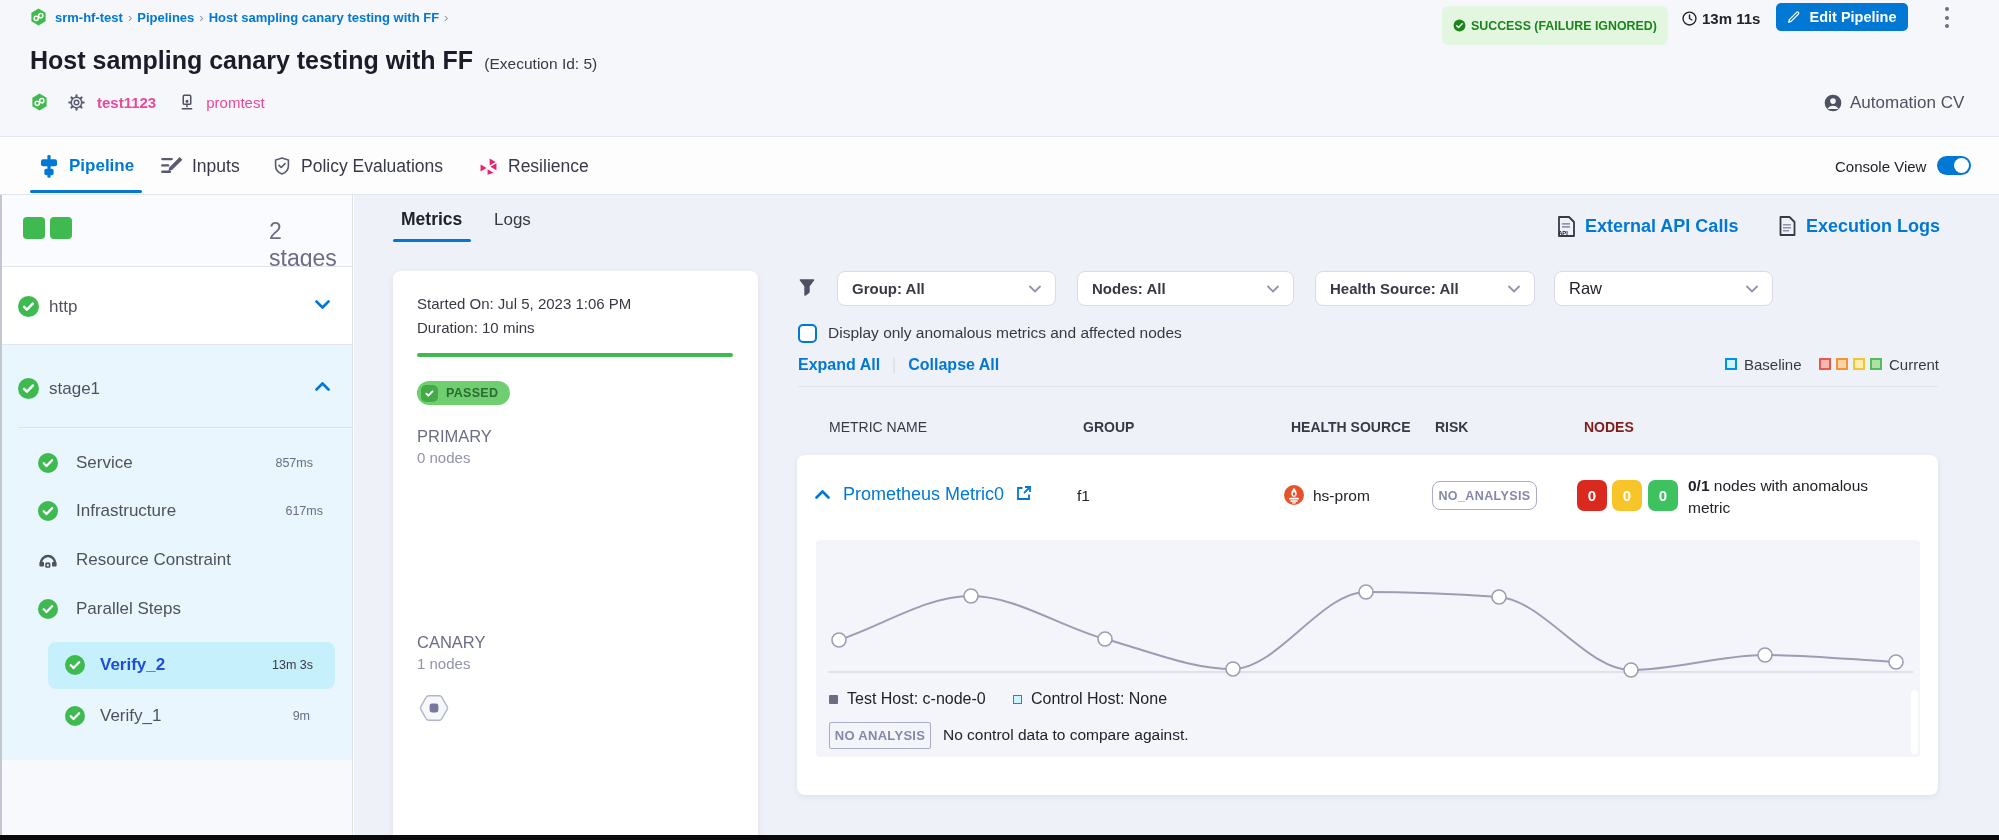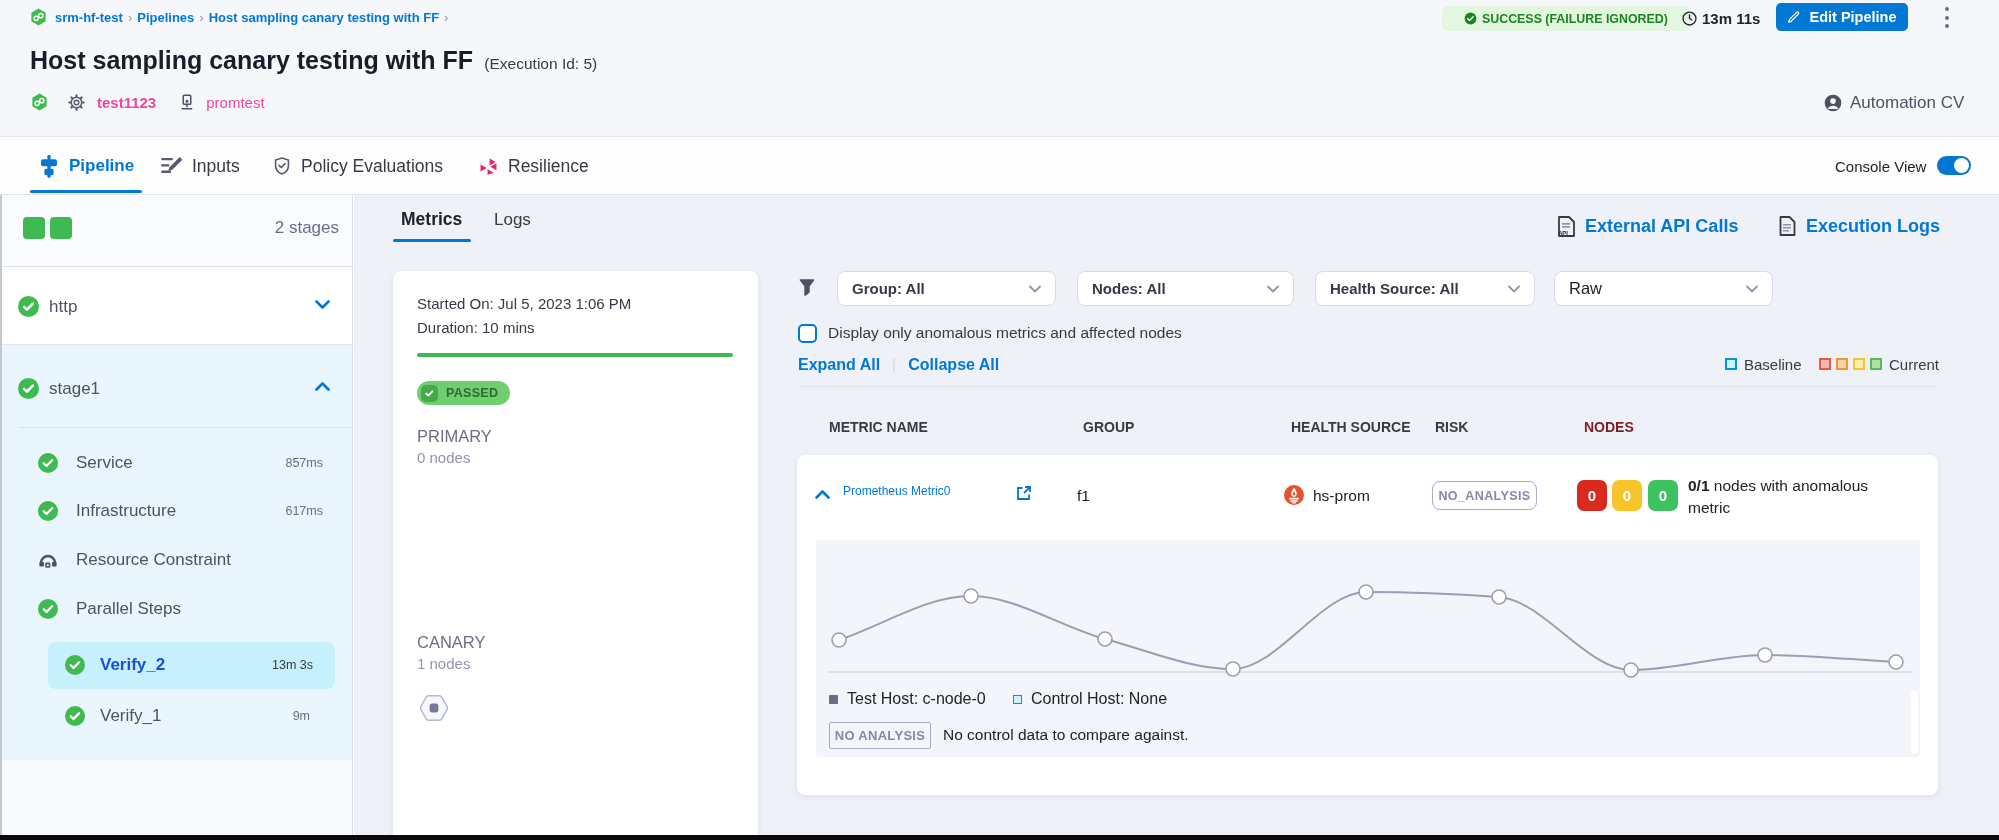--- a/index.html
+++ b/index.html
@@ -54,21 +54,21 @@
   <svg width="18" height="18" viewBox="0 0 24 24" style="margin:0 10px 0 22px">
     <g fill="none" stroke="#4f5162" stroke-width="2">
       <rect x="7" y="3" width="10" height="12" rx="1.5"></rect>
       <path d="M12 15v4M5 21h14M12 11h0"></path>
       <circle cx="12" cy="11" r="1" fill="#4f5162"></circle>
     </g>
   </svg>
   <span>promtest</span>
 </div>
 
-<div class="abs flex" style="left:1442px;top:6px;height:25px;background:#e3f7e0;border-radius:6px;padding:0 22px;font-size:12.4px;font-weight:700;color:#1b841d">
+<div class="abs flex" style="left:1442px;top:6px;height:39px;background:#e3f7e0;border-radius:6px;padding:0 11px;font-size:12.4px;font-weight:700;color:#1b841d">
   <svg width="13" height="13" viewBox="0 0 16 16" style="margin-right:5px">
     <circle cx="8" cy="8" r="7.3" fill="#1b841d"></circle>
     <path d="M4.6 8.2l2.2 2.2 4.5-4.6" stroke="#fff" stroke-width="1.8" fill="none" stroke-linecap="round" stroke-linejoin="round"></path>
   </svg>
   SUCCESS (FAILURE IGNORED)
 </div>
 <div class="abs flex" style="left:1682px;top:7px;height:22px;font-size:15px;font-weight:700;color:#22222a">
   <svg width="15" height="15" viewBox="0 0 20 20" style="margin-right:5px">
     <circle cx="10" cy="10" r="8.6" fill="none" stroke="#22222a" stroke-width="1.8"></circle>
     <path d="M10 5.2V10l3.2 2" stroke="#22222a" stroke-width="1.8" fill="none" stroke-linecap="round"></path>
@@ -140,21 +140,21 @@
 </div>
 <div class="abs flex" style="left:1835px;top:155px;height:22px;font-size:15px;color:#22222a">Console View</div>
 <div class="abs" style="left:1937px;top:156px;width:34px;height:19px;background:#0278d5;border-radius:10px">
   <div class="abs" style="right:2px;top:2px;width:15px;height:15px;border-radius:50%;background:#fff"></div>
 </div>
 
 <div class="abs" id="sidebar" style="left:0;top:195px;width:353px;height:645px;background:#fafbfe;border-right:1px solid #dfe1ea"></div>
 <div class="abs" style="left:0;top:195px;width:353px;height:72px;border-bottom:1px solid #e2e4ee"></div>
 <div class="abs" style="left:23px;top:217px;width:22px;height:22px;background:#3fba50;border-radius:4px"></div>
 <div class="abs" style="left:50px;top:217px;width:22px;height:22px;background:#3fba50;border-radius:4px"></div>
-<div class="abs" style="left:269px;top:218px;width:70px;font-size:17px;color:#6b6d85;text-align:right">2 stages</div>
+<div class="abs" style="left:269px;top:218px;width:70px;font-size:23px;color:#6b6d85;">2 stages</div>
 
 <div class="abs" style="left:0;top:267px;width:353px;height:78px;background:#fff;border-bottom:1px solid #e2e4ee;border-right:1px solid #dfe1ea"></div>
 <div class="abs flex" style="left:18px;top:296px;height:21px">
   <svg width="21" height="21" viewBox="0 0 16 16" style="margin-right:10px">
     <circle cx="8" cy="8" r="8" fill="#3fba50"></circle>
     <path d="M4.6 8.2l2.2 2.2 4.5-4.6" stroke="#fff" stroke-width="1.9" fill="none" stroke-linecap="round" stroke-linejoin="round"></path>
   </svg>
   <span style="font-size:17px;color:#4f5162">http</span>
 </div>
 <svg class="abs" style="left:315px;top:300px" width="15" height="10" viewBox="0 0 15 10">
@@ -174,21 +174,21 @@
       <path d="M1.5 8.5l6-6 6 6" fill="none" stroke="#0278d5" stroke-width="2.6" stroke-linecap="round" stroke-linejoin="round"></path>
     </svg>
 
 <div class="abs flex" style="left:38px;top:453px;height:20px">
   <svg width="20" height="20" viewBox="0 0 16 16" style="margin-right:18px">
     <circle cx="8" cy="8" r="8" fill="#3fba50"></circle>
     <path d="M4.6 8.2l2.2 2.2 4.5-4.6" stroke="#fff" stroke-width="1.9" fill="none" stroke-linecap="round" stroke-linejoin="round"></path>
   </svg>
   <span style="font-size:17px;color:#4f5162">Service</span>
 </div>
-<div class="abs" style="left:243px;top:456px;width:80px;font-size:12.5px;color:#6b6d85;text-align:right">857ms</div>
+<div class="abs" style="left:233px;top:456px;width:80px;font-size:12.5px;color:#6b6d85;text-align:right">857ms</div>
 
 <div class="abs flex" style="left:38px;top:501px;height:20px">
   <svg width="20" height="20" viewBox="0 0 16 16" style="margin-right:18px">
     <circle cx="8" cy="8" r="8" fill="#3fba50"></circle>
     <path d="M4.6 8.2l2.2 2.2 4.5-4.6" stroke="#fff" stroke-width="1.9" fill="none" stroke-linecap="round" stroke-linejoin="round"></path>
   </svg>
   <span style="font-size:17px;color:#4f5162">Infrastructure</span>
 </div>
 <div class="abs" style="left:243px;top:504px;width:80px;font-size:12.5px;color:#6b6d85;text-align:right">617ms</div>
 
@@ -322,32 +322,32 @@
 <div class="abs flex" style="left:1819px;top:357px;height:14px">
   <div style="width:12px;height:12px;border:2px solid #e8584b;background:#f5b8b1;margin-right:5px"></div>
   <div style="width:12px;height:12px;border:2px solid #f19537;background:#fad4a7;margin-right:5px"></div>
   <div style="width:12px;height:12px;border:2px solid #f5c52d;background:#fcedb0;margin-right:5px"></div>
   <div style="width:12px;height:12px;border:2px solid #58ba58;background:#b1e0a5;margin-right:7px"></div>
   <span style="font-size:15px;color:#383946">Current</span>
 </div>
 
 <div class="abs" style="left:798px;top:386px;width:1140px;height:1px;background:#e0e2ec"></div>
 
-<div class="abs" style="left:829px;top:419px;font-size:14px;font-weight:700;color:#383946">METRIC NAME</div>
+<div class="abs" style="left:829px;top:419px;font-size:14px;font-weight:400;color:#383946">METRIC NAME</div>
 <div class="abs" style="left:1083px;top:419px;font-size:14px;font-weight:700;color:#383946">GROUP</div>
 <div class="abs" style="left:1291px;top:419px;font-size:14px;font-weight:700;color:#383946">HEALTH SOURCE</div>
 <div class="abs" style="left:1435px;top:419px;font-size:14px;font-weight:700;color:#383946">RISK</div>
 <div class="abs" style="left:1584px;top:419px;font-size:14px;font-weight:700;color:#7f1d1d">NODES</div>
 
 <div class="abs" style="left:797px;top:455px;width:1141px;height:340px;background:#fff;border-radius:8px;box-shadow:0 2px 6px rgba(40,41,61,.08)"></div>
 
 <svg class="abs" style="left:815px;top:489px" width="15" height="10" viewBox="0 0 15 10">
       <path d="M1.5 8.5l6-6 6 6" fill="none" stroke="#0278d5" stroke-width="2.6" stroke-linecap="round" stroke-linejoin="round"></path>
     </svg>
-<div class="abs" style="left:843px;top:484px;font-size:12px;color:#0278d5">Prometheus Metric0</div>
+<div class="abs" style="left:843px;top:484px;font-size:18px;color:#0278d5">Prometheus Metric0</div>
 <svg class="abs" style="left:1016px;top:485px" width="16" height="16" viewBox="0 0 16 16">
   <path d="M13 9.5V14H2V3h4.5" fill="none" stroke="#0278d5" stroke-width="1.8"></path>
   <path d="M9 2h5v5" fill="none" stroke="#0278d5" stroke-width="1.8"></path>
   <path d="M14 2L8 8" stroke="#0278d5" stroke-width="1.8"></path>
 </svg>
 <div class="abs" style="left:1077px;top:487px;font-size:15.5px;color:#22222a">f1</div>
 <svg class="abs" style="left:1284px;top:485px" width="20" height="20" viewBox="0 0 20 20">
   <circle cx="10" cy="10" r="10" fill="#e6522c"></circle>
   <path d="M10 2.8 C11.9 5.3 12.7 7 12.7 8.7 C12.7 10.6 11.5 11.8 10 11.8 C8.5 11.8 7.3 10.6 7.3 8.7 C7.3 7 8.1 5.3 10 2.8 Z" fill="#fff"></path>
   <path d="M10 6.5 C10.8 7.6 11.2 8.4 11.2 9.2 C11.2 10.1 10.7 10.6 10 10.6 C9.3 10.6 8.8 10.1 8.8 9.2 C8.8 8.4 9.2 7.6 10 6.5 Z" fill="#e6522c"></path>

